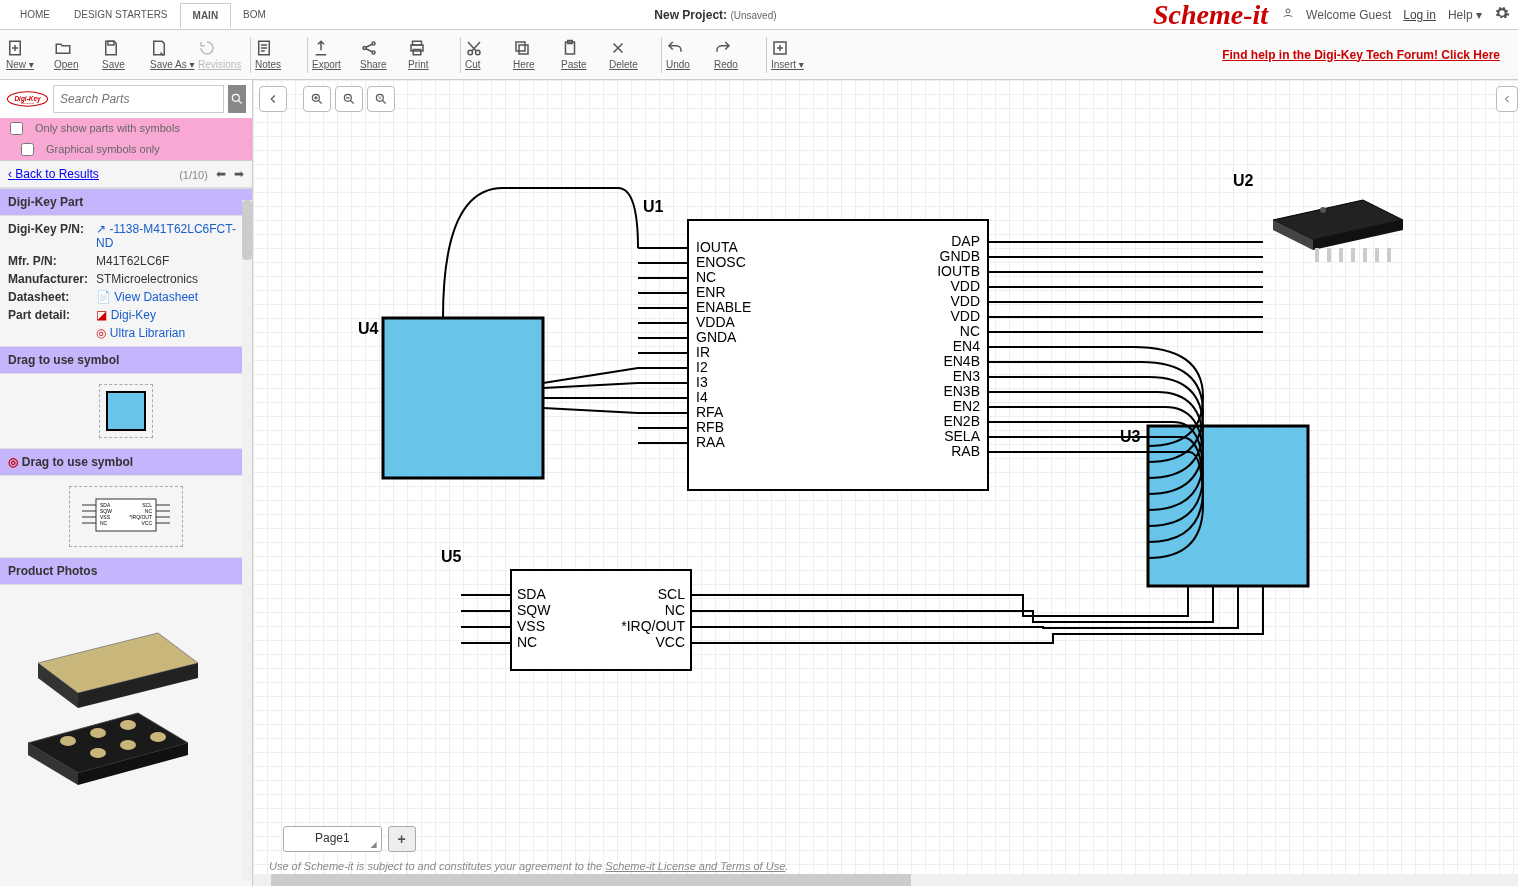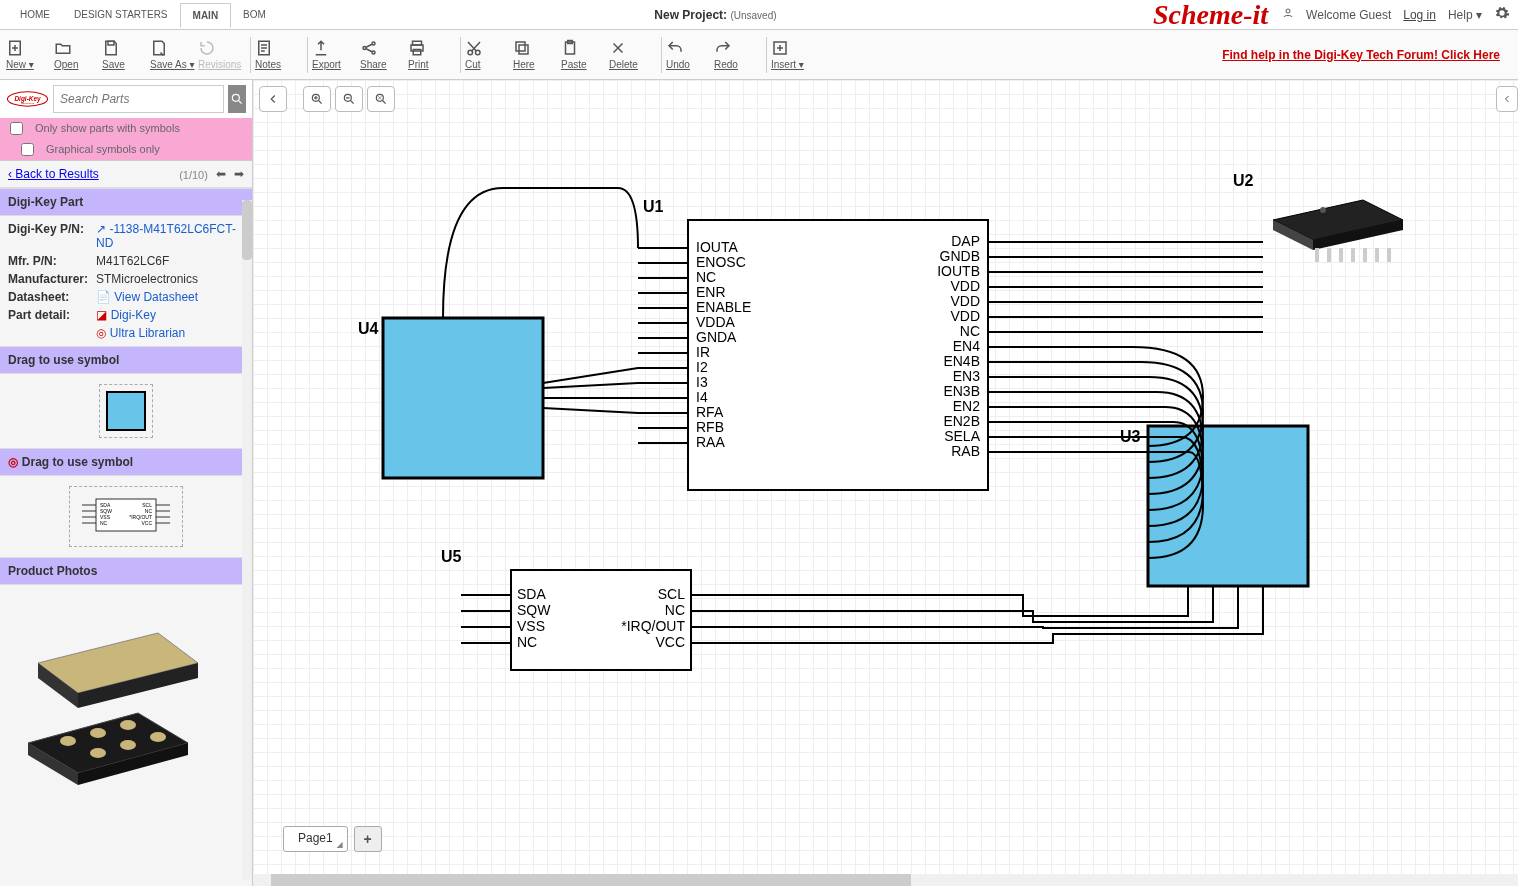--- a/index.html
+++ b/index.html
@@ -58,21 +58,21 @@
   .rside-handle { position:absolute; right:0; top:6px; width:22px; height:26px; border:1px solid #bbb; background:#fff; border-radius:4px; display:flex; align-items:center; justify-content:center;}
 
   .grid-bg {
     position: absolute; inset: 0;
     background-image: linear-gradient(to right, #eee 1px, transparent 1px), linear-gradient(to bottom, #eee 1px, transparent 1px);
     background-size: 14px 14px;
   }
   .schematic { position: absolute; inset: 0; }
 
   .page-tabs { position: absolute; bottom: 34px; left: 30px; display: flex; gap: 6px; z-index:5;}
-  .page-tab { border: 1px solid #aaa; background: #fff; padding: 4px 14px; border-radius: 3px; font-size: 12px; position:relative;}
+  .page-tab { border: 1px solid #aaa; background: #fff; padding: 4px 31px; border-radius: 3px; font-size: 12px; position:relative;}
   .page-add { width: 28px; height: 26px; border: 1px solid #aaa; background: #eee; border-radius: 3px; display:flex; align-items:center; justify-content:center; font-size:14px; font-weight:bold; color:#555;}
   .footer-note { position: absolute; bottom: 14px; left: 10px; right: 10px; font-size: 11px; color: #888; font-style: italic; text-align: left; padding-left: 6px;}
   .footer-note a { color: #888; text-decoration: underline; }
   .hscroll { position:absolute; bottom:0; left:0; right:0; height:12px; background:#f0f0f0;}
   .hthumb { position:absolute; bottom:0; left:18px; width:640px; height:12px; background:#ccc;}
   .reflabel { font-family: Arial; font-size: 16px; font-weight: bold; fill: #000; }
   .pinlabel { font-family: Arial; font-size: 14px; fill: #000; }
 </style>
 </head>
 <body>
@@ -502,16 +502,19 @@
         <path d="M 488 515 L 770 515 L 770 536 L 935 536 L 935 506" fill="none" stroke="#000" stroke-width="2"></path>
         <path d="M 488 531 L 780 531 L 780 542 L 960 542 L 960 506" fill="none" stroke="#000" stroke-width="2"></path>
         <path d="M 488 547 L 790 547 L 790 548 L 985 548 L 985 506" fill="none" stroke="#000" stroke-width="2"></path>
         <path d="M 488 563 L 800 563 L 800 554 L 1010 554 L 1010 506" fill="none" stroke="#000" stroke-width="2"></path>
       </svg>
 
     <div class="page-tabs">
       <div class="page-tab"><span>Page1</span> <span style="position:absolute;right:4px;bottom:2px;font-size:8px;color:#888;">◢</span></div>
       <div class="page-add">+</div>
     </div>
+    <div class="footer-note">
+      <span>Use of Scheme-it is subject to and constitutes your agreement to the </span><a href="#">Scheme-it License and Terms of Use</a><span>.</span>
+    </div>
     <div class="hscroll"></div>
     <div class="hthumb"></div>
   </div>
 </div>
 
 </body></html>

